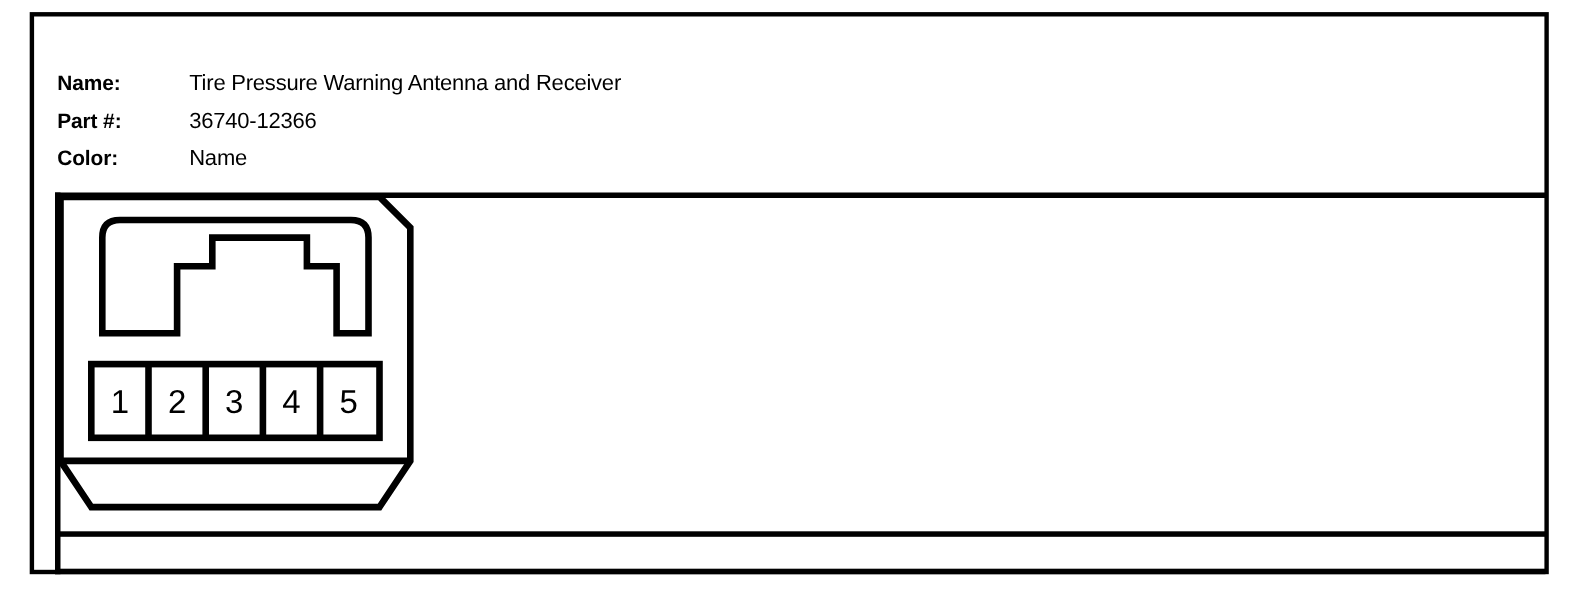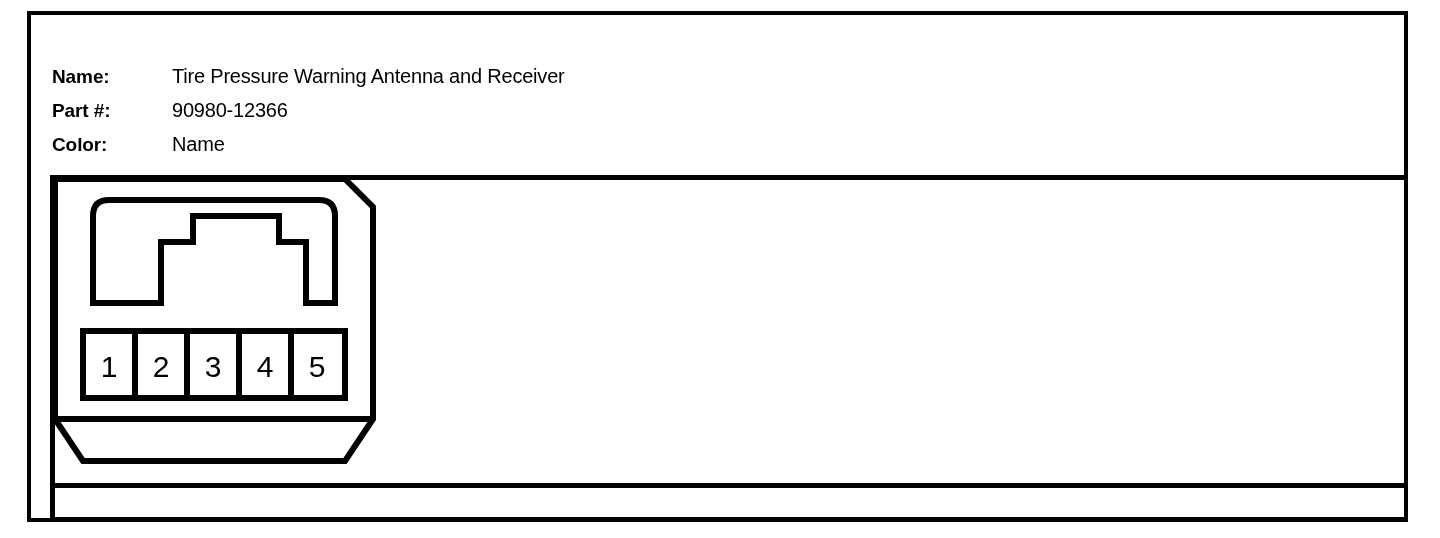--- a/index.html
+++ b/index.html
@@ -121,21 +121,21 @@
   <div class="outer-frame"></div>
 
   <div class="info-block">
 
     <div class="info-row">
       <span class="info-label">Name:</span><span class="info-value">Tire Pressure Warning Antenna and Receiver</span>
     </div>
 
 
     <div class="info-row">
-      <span class="info-label">Part #:</span><span class="info-value">90980-12366</span>
+      <span class="info-label">Part #:</span><span class="info-value">36740-12366</span>
     </div>
 
     <div class="info-row">
       <span class="info-label">Color:</span><span class="info-value">Name</span>
     </div>
 
   </div>
 
   <div class="rule rule-top-divider"></div>
   <div class="rule rule-inner-vert"></div>

